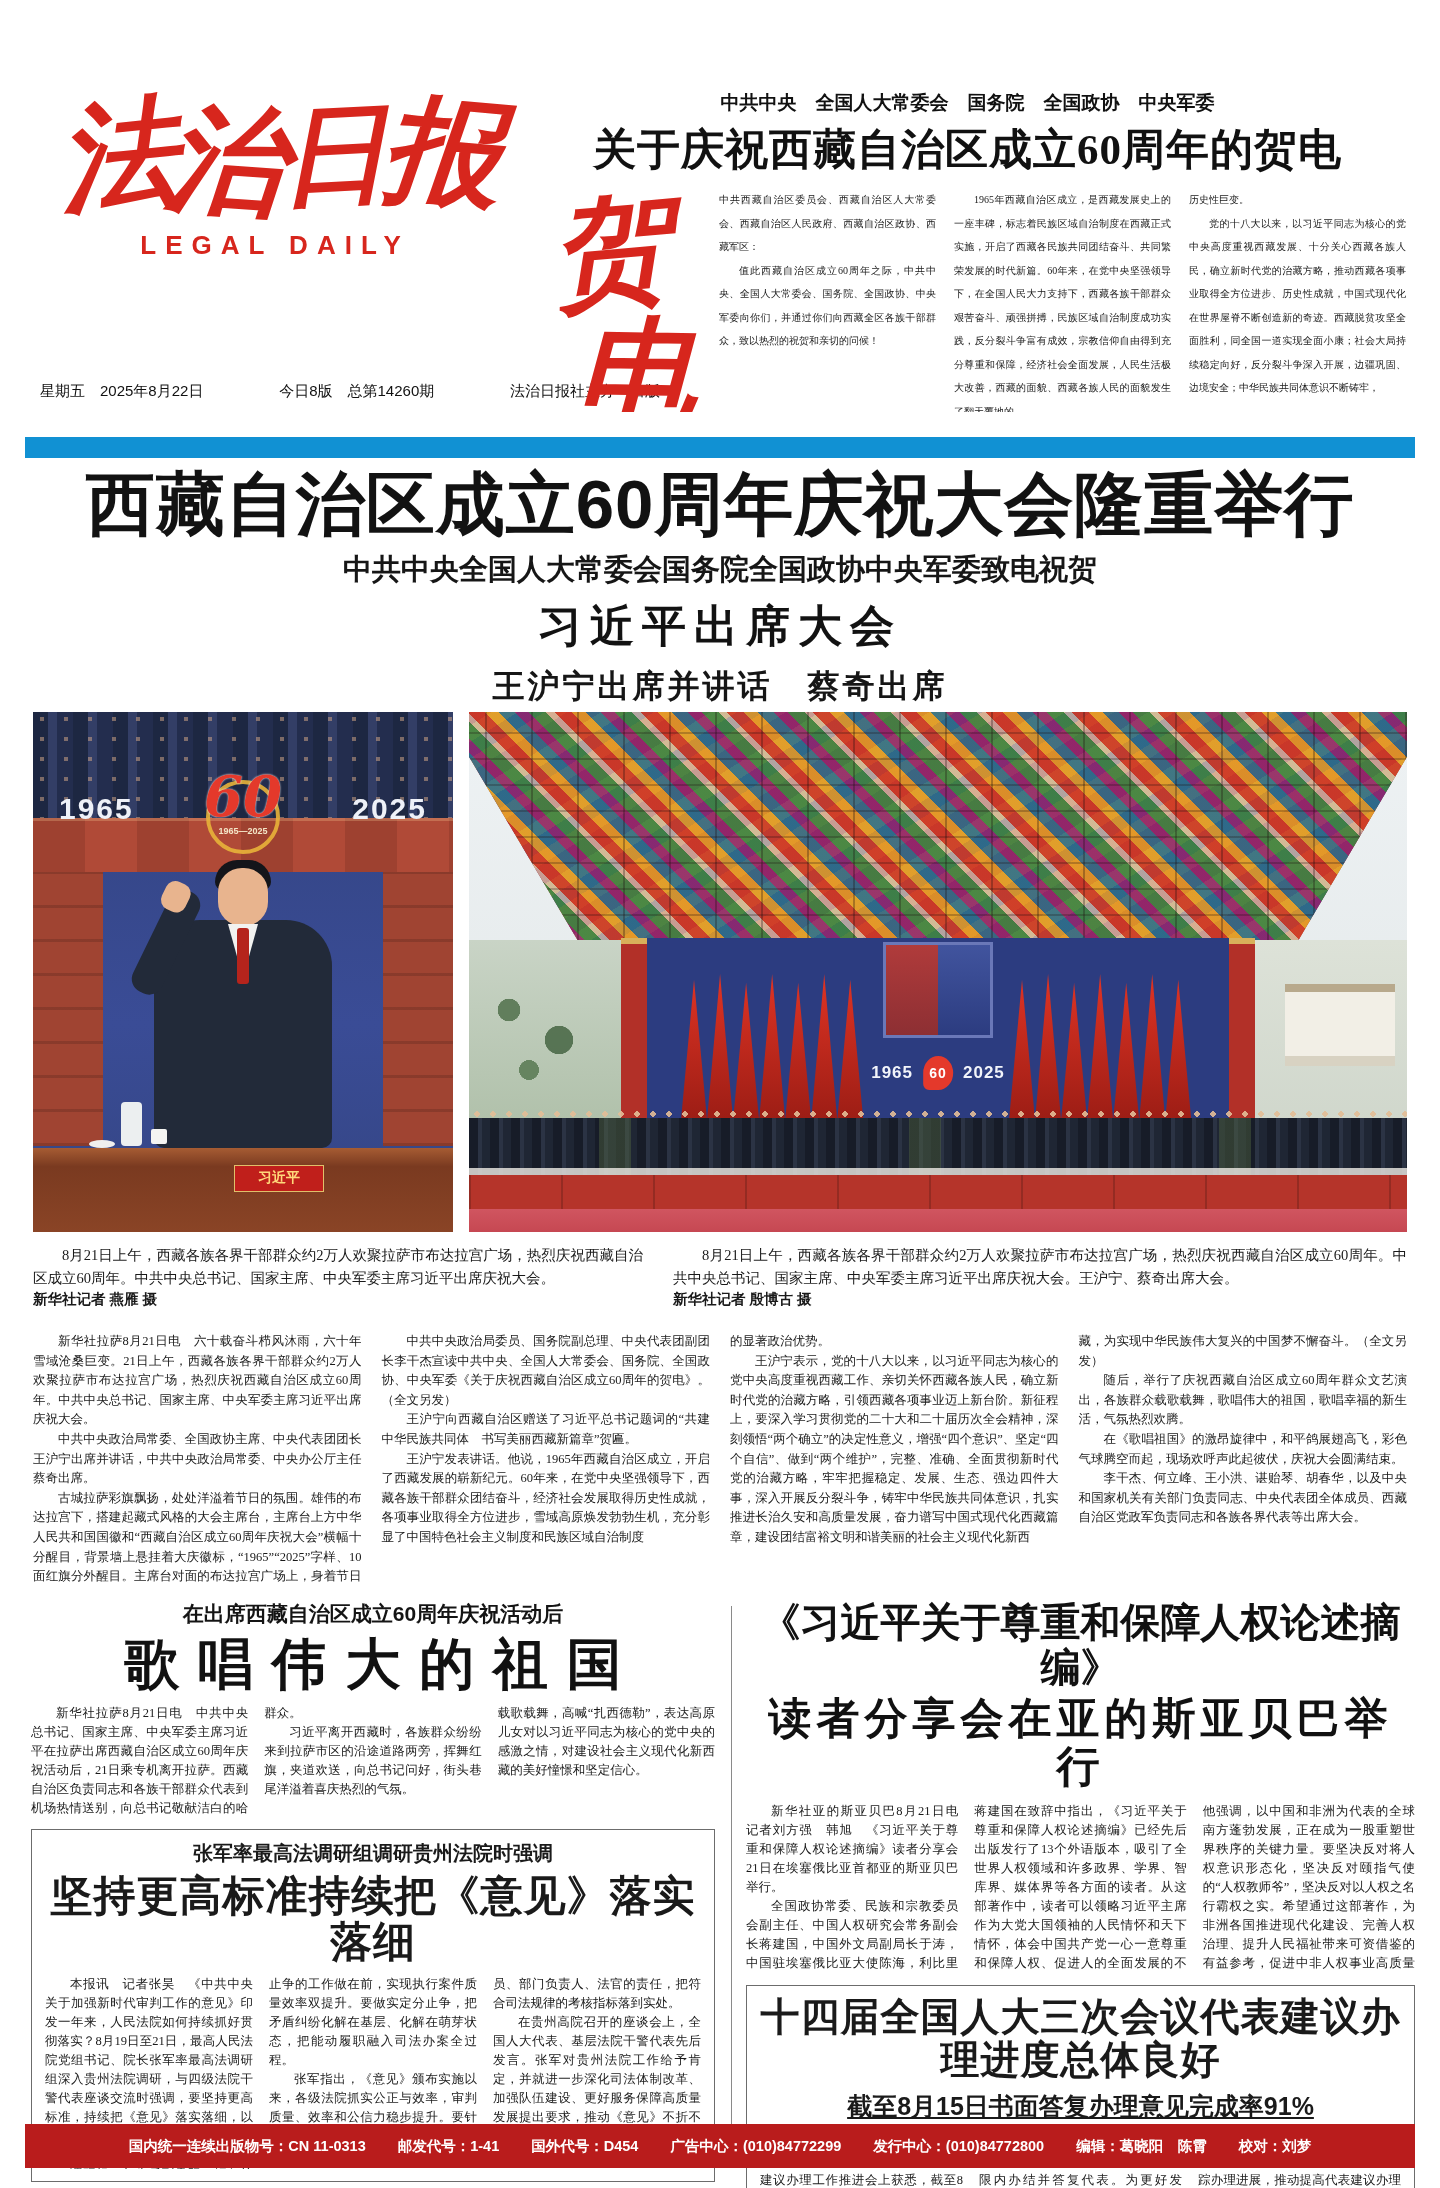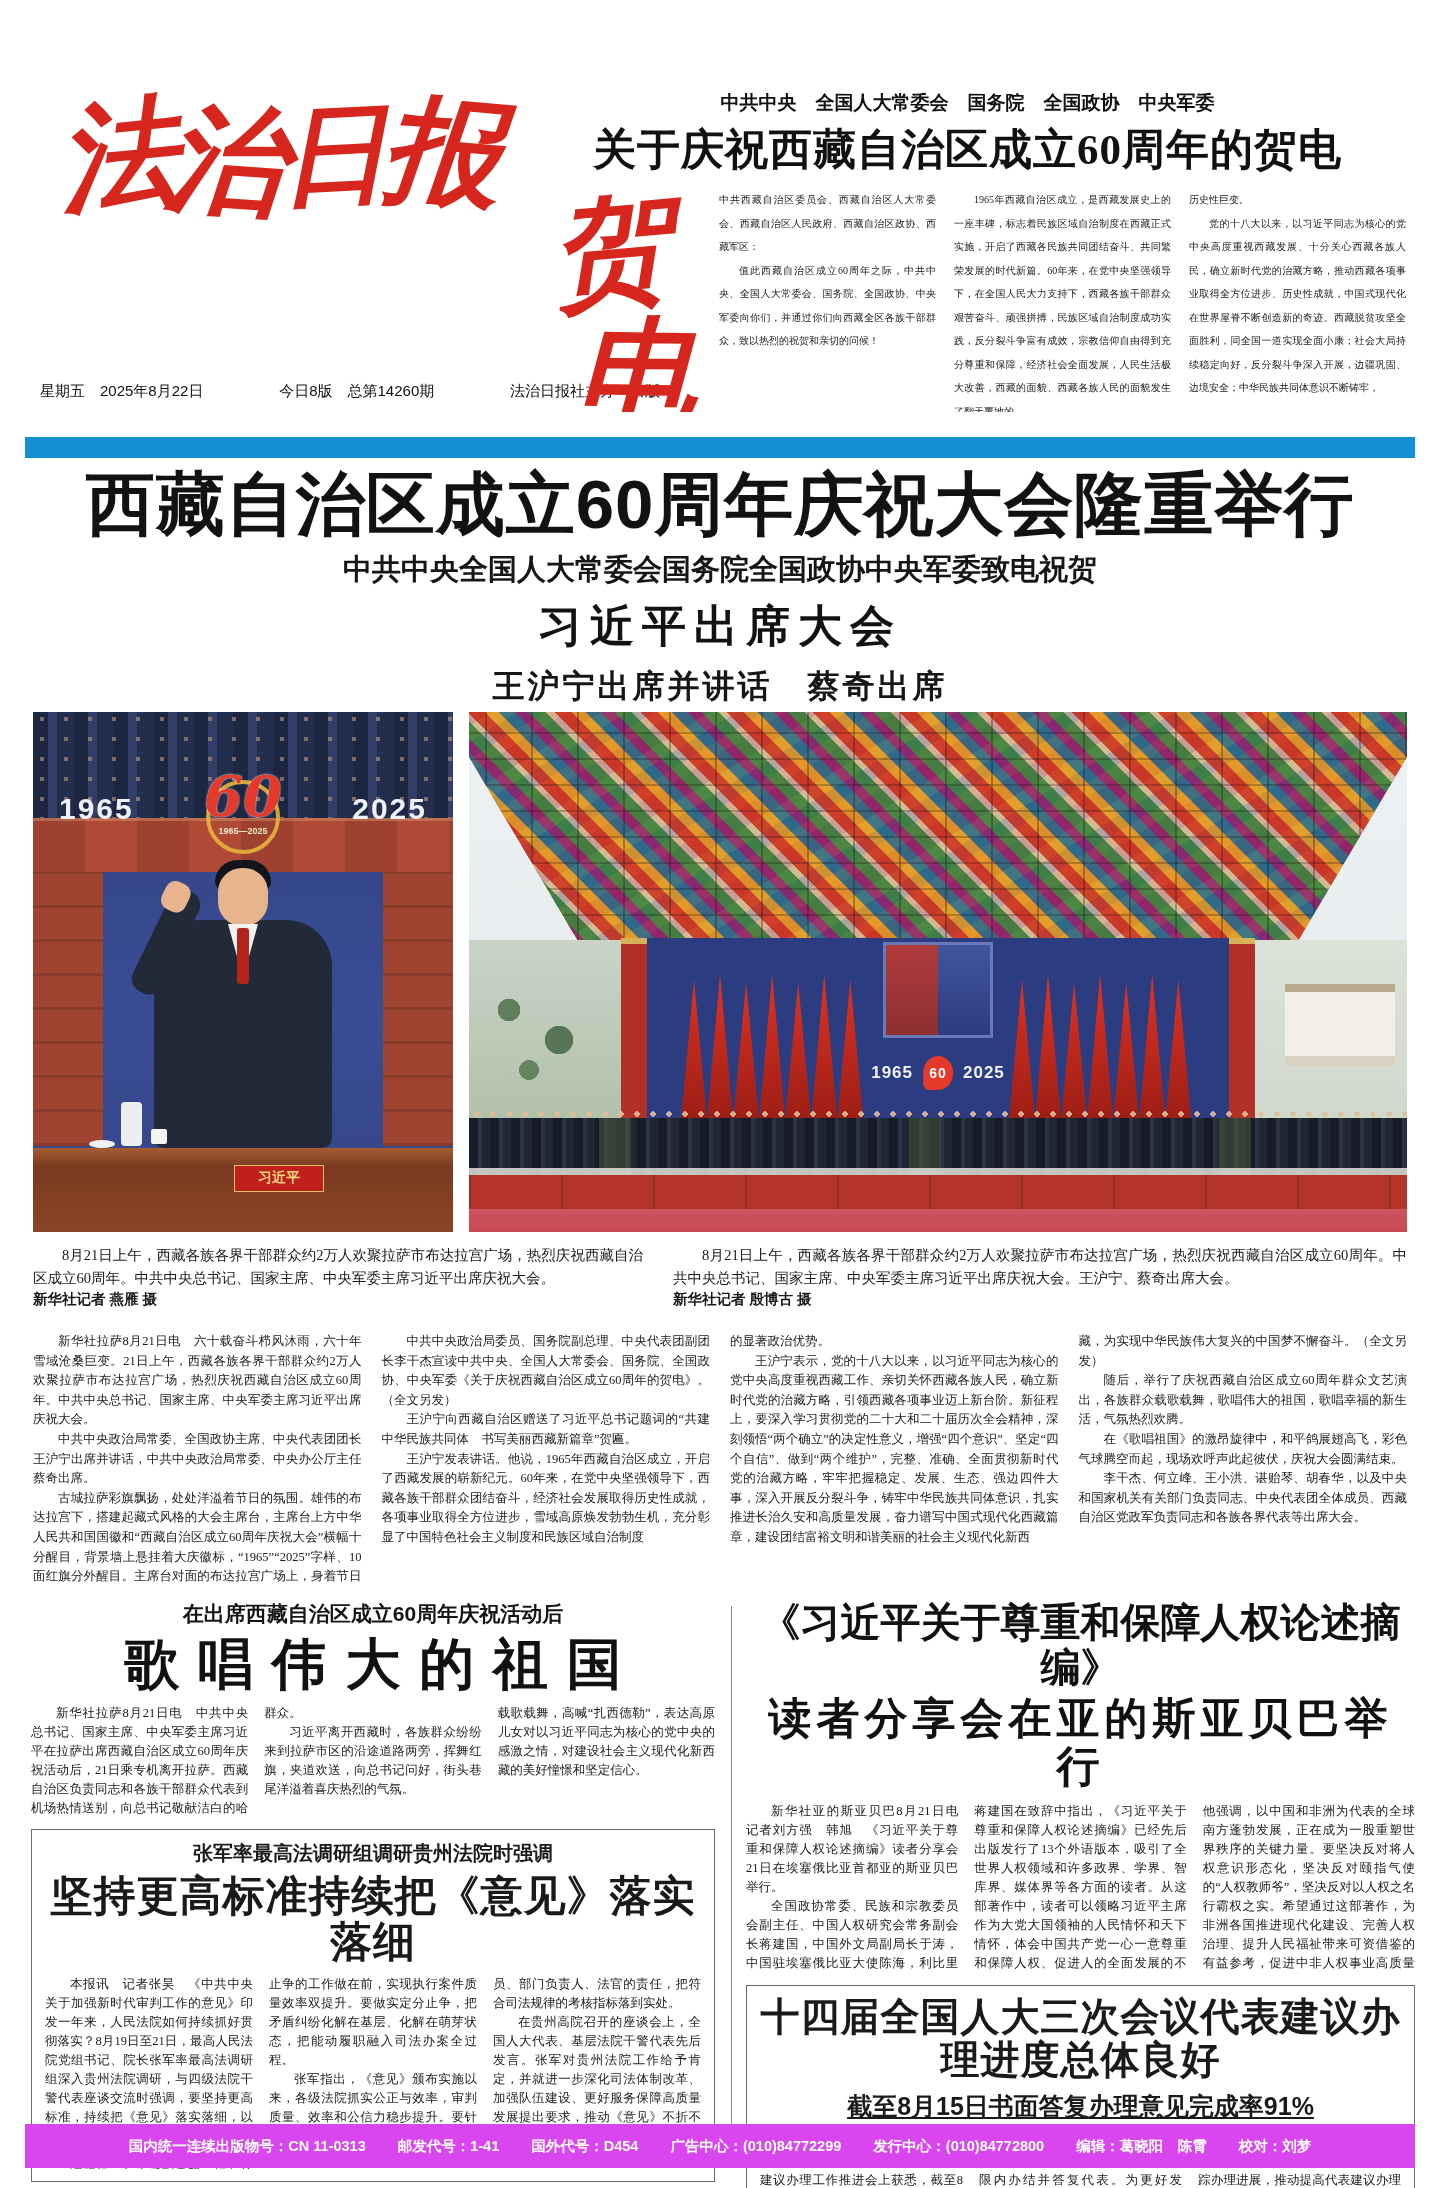--- a/index.html
+++ b/index.html
@@ -172,34 +172,35 @@
 
   .hr-h1{text-align:center;font:900 40px/1.12 "Liberation Sans",sans-serif;color:#111;}
   .hr-h2{text-align:center;font:900 43px/1.12 "Liberation Sans",sans-serif;letter-spacing:5px;color:#111;margin-top:4px;}
   .hr-body{height:170px;margin-top:12px;}
 
   .npc-headline{text-align:center;font:900 39px/1.1 "Liberation Serif",serif;letter-spacing:1px;}
   .npc-sub{text-align:center;font:700 25px "Liberation Sans",sans-serif;margin-top:8px;text-decoration:underline;}
   .npc-body{height:138px;margin-top:10px;}
 
   
-  .footer{position:absolute;left:25px;right:25px;bottom:20px;height:44px;background:#d946ef;color:#fff;
+  .footer{position:absolute;left:25px;right:25px;bottom:20px;height:44px;background:#b91c1c;color:#fff;
     display:flex;align-items:center;justify-content:center;gap:32px;
     font:700 14.5px "Liberation Sans",sans-serif;white-space:nowrap;}
 </style>
 </head>
 <body>
 
 <div class="page">
 
   <div class="header">
     <div class="masthead">
       <div class="mast-title">
         <span>法</span><span>治</span><span>日</span><span>报</span>
       </div>
+      <div class="mast-en">LEGAL DAILY</div>
     </div>
     <div class="date-line">
       <span>星期五　2025年8月22日</span>
       <span>今日8版　总第14260期</span>
       <span>法治日报社主办　出版</span>
     </div>
 
     <div class="telegram">
       <div class="tg-kicker">中共中央　全国人大常委会　国务院　全国政协　中央军委</div>
       <div class="tg-headline">关于庆祝西藏自治区成立60周年的贺电</div>

